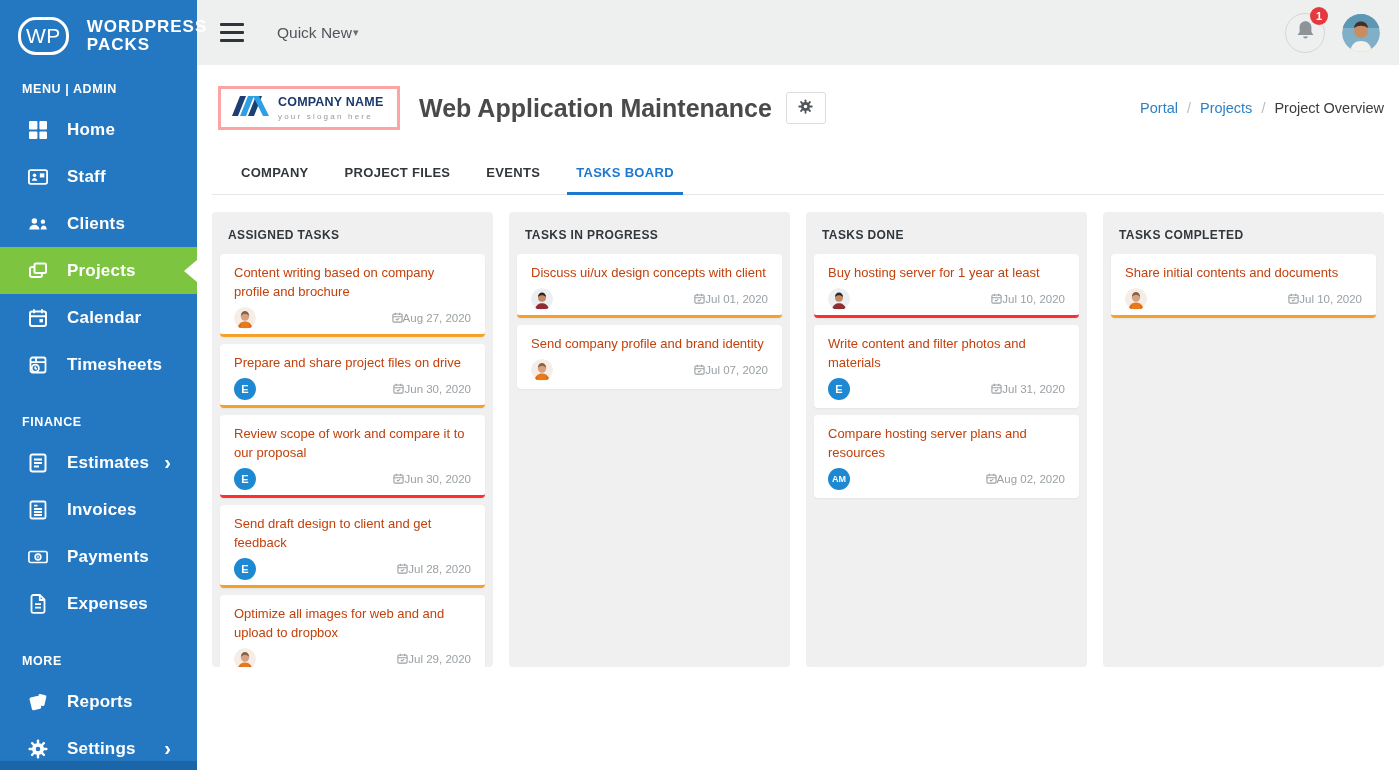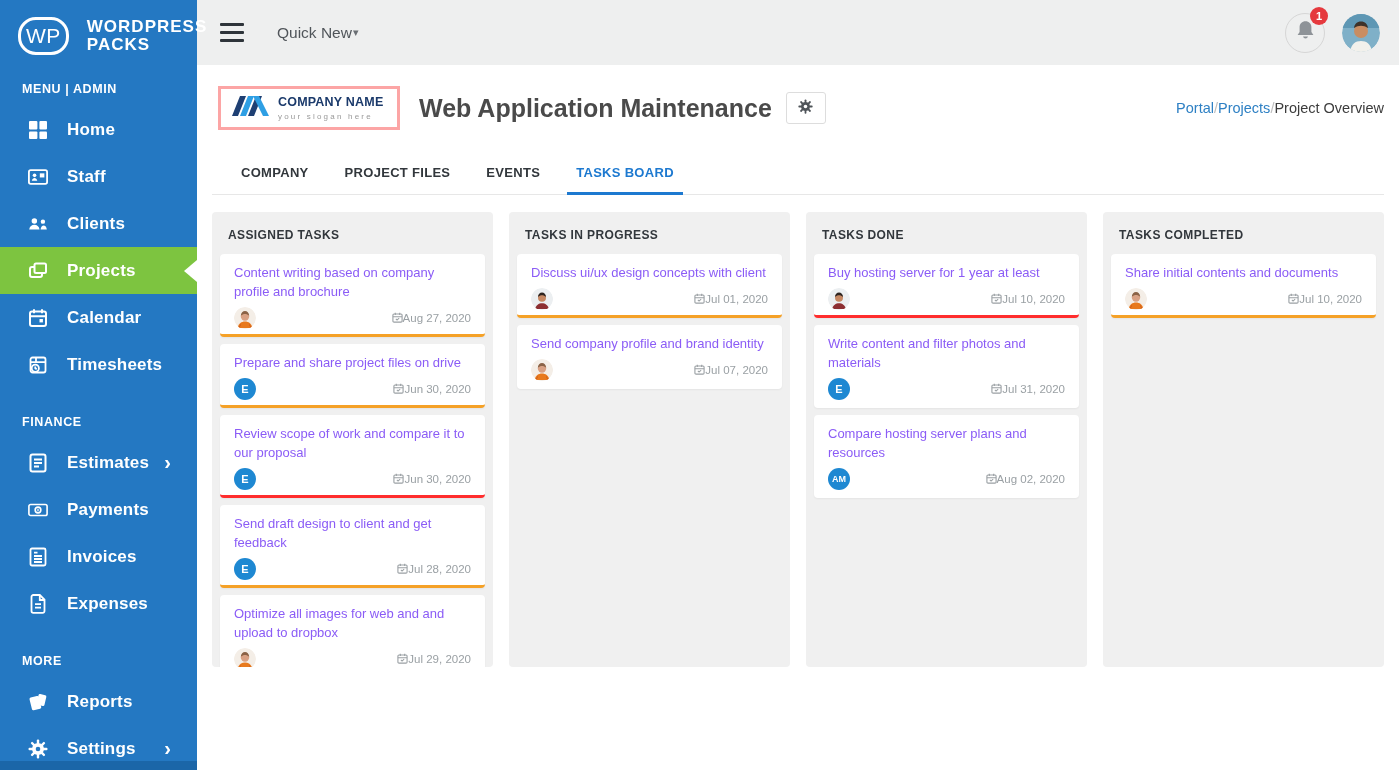--- a/index.html
+++ b/index.html
@@ -37,39 +37,39 @@
 
   .content { flex:1; background:#fff; padding:0 15px; }
 
   
   .page-header { display:flex; align-items:center; padding:21px 0 0 6px; }
   .company-logo-box { width:182px; height:44px; border:3px solid #fca5a5; background:#fff; display:flex; align-items:center; gap:8px; padding:0 9px; flex-shrink:0; }
   .company-text .c-name { font-size:12.5px; font-weight:bold; color:#1B3A6B; letter-spacing:.2px; }
   .company-text .c-slogan { font-size:8px; color:#9A9A9A; letter-spacing:2.2px; margin-top:3px; }
   .page-title { font-size:25px; font-weight:bold; color:#4A4A4A; margin-left:19px; white-space:nowrap; }
   .gear-btn { margin-left:14px; width:40px; height:32px; border:1px solid #DDD; border-radius:3px; background:#fff; display:flex; align-items:center; justify-content:center; cursor:pointer; }
-  .breadcrumb { margin-left:auto; display:flex; align-items:center; font-size:14.5px; padding-right:0; }
+  .breadcrumb { margin-left:auto; display:flex; align-items:center; gap:9px; font-size:14.5px; padding-right:0; }
   .breadcrumb .bc-link { color:#2E80C4; cursor:pointer; text-decoration:none; }
   .breadcrumb .bc-sep { color:#BDBDBD; }
   .breadcrumb .bc-current { color:#3C3C3C; }
 
   
   .tabs { display:flex; margin-top:27px; border-bottom:1px solid #E7E7E7; padding-left:20px; }
   .tab { font-size:13px; font-weight:bold; color:#32373C; letter-spacing:.3px; padding:8px 9px 14px; margin-right:18px; position:relative; cursor:pointer; white-space:nowrap; }
   .tab.active { color:#1D79D0; }
   .tab.active::after { content:""; position:absolute; left:0; right:0; bottom:-1px; height:3px; background:#1D79D0; }
 
   
   .board { display:flex; gap:16px; margin-top:17px; height:455px; }
   .col { flex:1; background:#F0F0F0; border-radius:4px; overflow:hidden; }
   .col-title { font-size:12px; font-weight:bold; color:#32373C; letter-spacing:.4px; padding:16px 16px 12px; }
   .card { background:#fff; border-radius:4px; margin:0 8px 7px; padding:9px 14px 5px; border-bottom:3px solid transparent; box-shadow:0 1px 2px rgba(0,0,0,.05); cursor:pointer; }
   .card.orange { border-bottom-color:#F5A127; }
   .card.red    { border-bottom-color:#FF2D2D; }
-  .card-title { font-size:13px; color:#8b5cf6; line-height:19px; }
+  .card-title { font-size:13px; color:#c2410c; line-height:19px; }
   .card-meta { display:flex; align-items:center; justify-content:space-between; margin-top:5px; height:23px; }
   .avatar-sm { width:22px; height:22px; border-radius:50%; overflow:hidden; flex-shrink:0; }
   .initials { width:22px; height:22px; border-radius:50%; background:#1E88D2; color:#fff; font-size:11px; font-weight:bold; display:flex; align-items:center; justify-content:center; }
   .initials.sm { font-size:9px; }
   .due-date { display:flex; align-items:center; font-size:11.5px; color:#9AA0A4; }
   .due-date svg { width:11px; height:11px; }
 </style>
 </head>
 <body>
 
@@ -159,36 +159,36 @@
             <svg viewBox="0 0 18 20" fill="none" stroke="#fff" stroke-width="2">
               <rect x="1.5" y="1.5" width="15" height="17" rx="2"></rect>
               <path d="M5 6.6h8M5 10h8M5 13.4h5"></path>
             </svg>
           </span>
           <span class="side-text">Estimates</span>
           <span class="side-chev">›</span>
         </div>
         <div class="side-item">
           <span class="side-icon">
+            <svg viewBox="0 0 18 20" fill="none" stroke="#fff" stroke-width="1.8">
+              <rect x="1.5" y="1.5" width="15" height="17" rx="1.5"></rect>
+              <path d="M5 5.6h3.5M5 9h8M5 12h8M5 15h8"></path>
+            </svg>
+          </span>
+          <span class="side-text">Invoices</span>
+        </div>
+        <div class="side-item">
+          <span class="side-icon">
             <svg viewBox="0 0 22 15" fill="none" stroke="#fff" stroke-width="1.8">
               <rect x="1" y="1.5" width="20" height="12" rx="2"></rect>
               <circle cx="11" cy="7.5" r="3.1"></circle>
               <path d="M11 6v3" stroke-width="1.4"></path>
             </svg>
           </span>
           <span class="side-text">Payments</span>
-        </div>
-        <div class="side-item">
-          <span class="side-icon">
-            <svg viewBox="0 0 18 20" fill="none" stroke="#fff" stroke-width="1.8">
-              <rect x="1.5" y="1.5" width="15" height="17" rx="1.5"></rect>
-              <path d="M5 5.6h3.5M5 9h8M5 12h8M5 15h8"></path>
-            </svg>
-          </span>
-          <span class="side-text">Invoices</span>
         </div>
         <div class="side-item">
           <span class="side-icon">
             <svg viewBox="0 0 16 20" fill="none" stroke="#fff" stroke-width="1.8">
               <path d="M1.5 2.8A1.8 1.8 0 0 1 3.3 1h6.5l4.7 4.7V17a1.8 1.8 0 0 1-1.8 1.8H3.3A1.8 1.8 0 0 1 1.5 17z"></path>
               <path d="M9.8 1v5h5M5 10.2h6M5 13.6h6"></path>
             </svg>
           </span>
           <span class="side-text">Expenses</span>
         </div>

